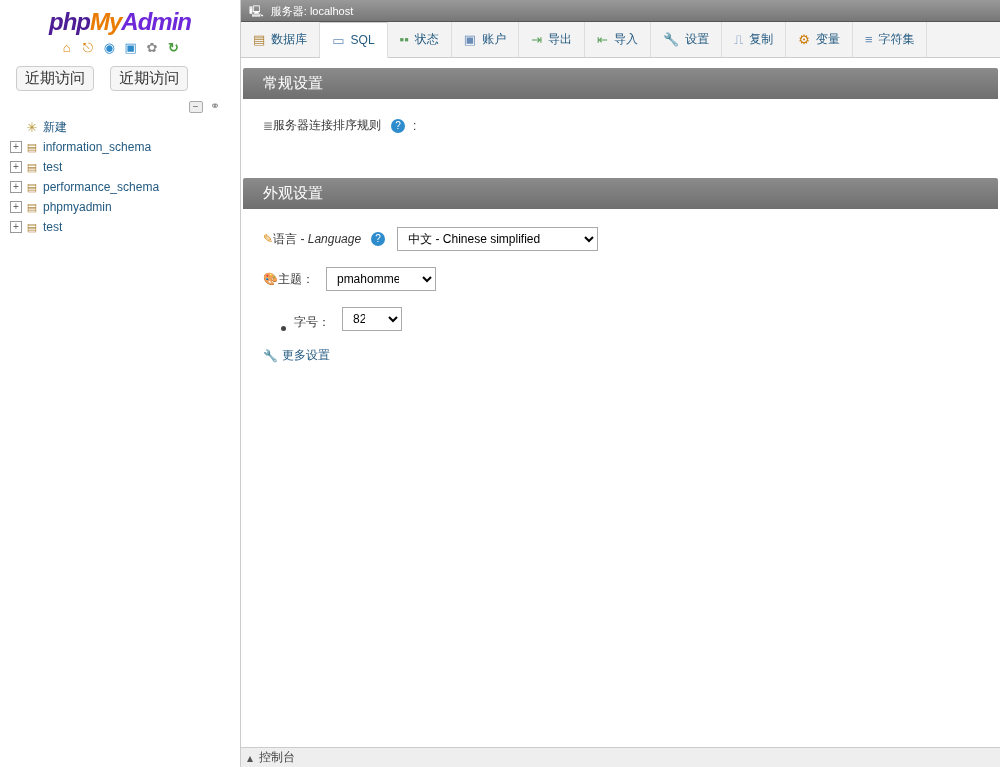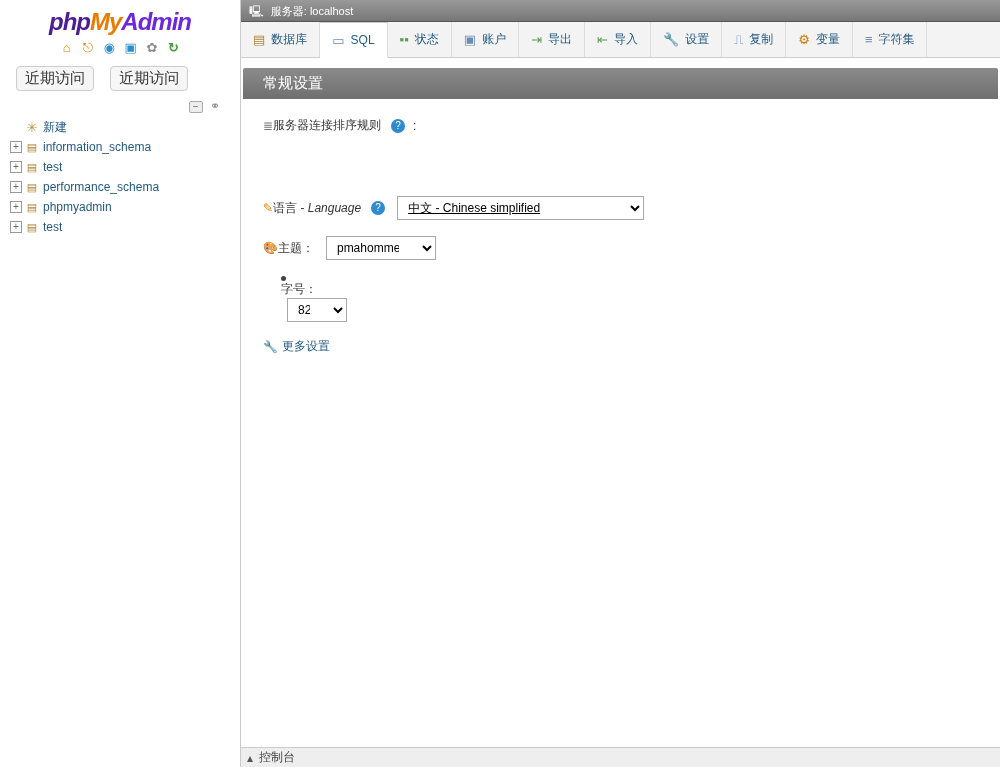--- a/index.html
+++ b/index.html
@@ -49,25 +49,25 @@
 
 .panel { margin:10px 2px 10px 2px; }
 .panel-head { background:linear-gradient(#8b8b8b,#6f6f6f); color:#fff; padding:6px 20px; font-size:15px; font-weight:normal; border-top-left-radius:2px; border-top-right-radius:2px; }
 .panel-body { padding:18px 20px; background:#fff; }
 
 .form-row { display:flex; align-items:center; margin-bottom:16px; }
 .form-label { margin-right:6px; color:#333; }
 .help-icon { display:inline-block; width:14px; height:14px; border-radius:50%; background:#2e8bcc; color:#fff; text-align:center; line-height:14px; font-size:10px; margin:0 4px; }
 select { border:1px solid #aaa; background:#fff; padding:2px 20px 2px 6px; font-size:12px; height:24px; }
 select.wide { width:230px; }
-select.med { width:247px;text-decoration:underline; }
+select.med { width:201px; }
 select.sm { width:110px; }
 select.xs { width:60px; }
 
-.bullet-row { display:flex; align-items:flex-start; margin:12px 0 16px 18px;flex-direction:column; }
+.bullet-row { display:flex; align-items:flex-end; margin:12px 0 16px 18px; }
 .bullet { width:5px; height:5px; background:#444; border-radius:50%; margin-right:8px; }
 
 .link-row { display:flex; align-items:center; color:#235a81; cursor:pointer; }
 .link-row .wrench { margin-right:4px; color:#7a99ac; }
 
 .italic { font-style:italic; }
 
 
 #consolebar { position:absolute; left:240px; bottom:0; right:0; height:20px; background:#eee; border-top:1px solid #ccc; border-left:1px solid #ccc; display:flex; align-items:center; padding-left:6px; font-size:12px; color:#444; }
 #consolebar .caret { margin-right:6px; color:#555; cursor:pointer; }
@@ -185,20 +185,21 @@
       <div class="form-row">
         <span class="ficon" style="color:#777">≣</span>
         <span class="form-label">服务器连接排序规则</span>
         <span class="help-icon">?</span>
         <span style="margin:0 4px;color:#333">:</span>
       </div>
     </div>
   </div>
 
   <div class="panel">
+    <div class="panel-head">外观设置</div>
     <div class="panel-body">
       <div class="form-row">
         <span class="ficon" style="color:#d98000">✎</span>
         <span class="form-label"><span>语言 - </span><span class="italic">Language</span></span>
         <span class="help-icon">?</span>
         <select class="med" style="margin-left:8px">
           <option>中文 - Chinese simplified</option>
         </select>
       </div>
       <div class="form-row">

